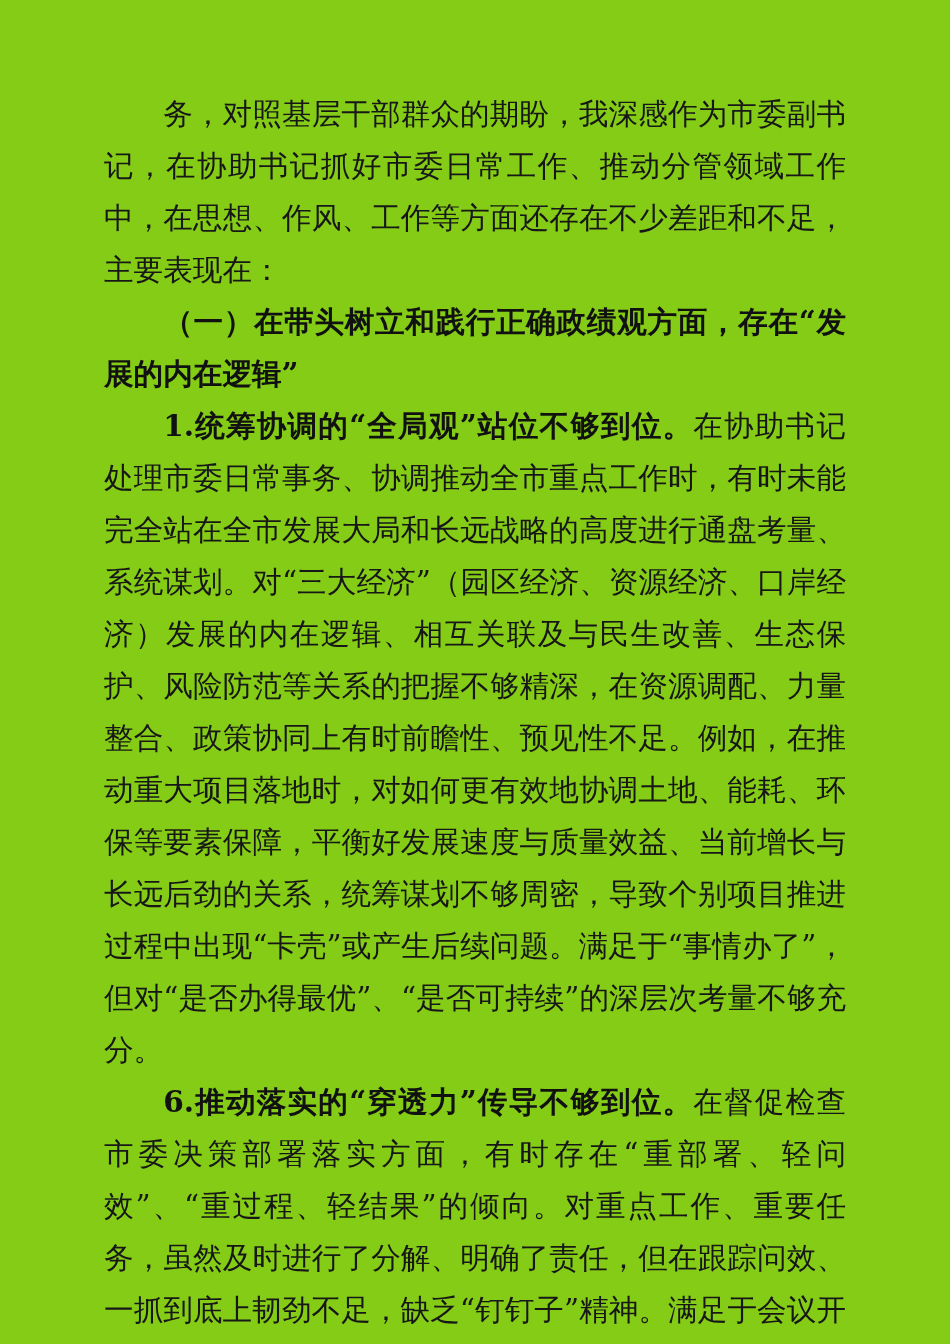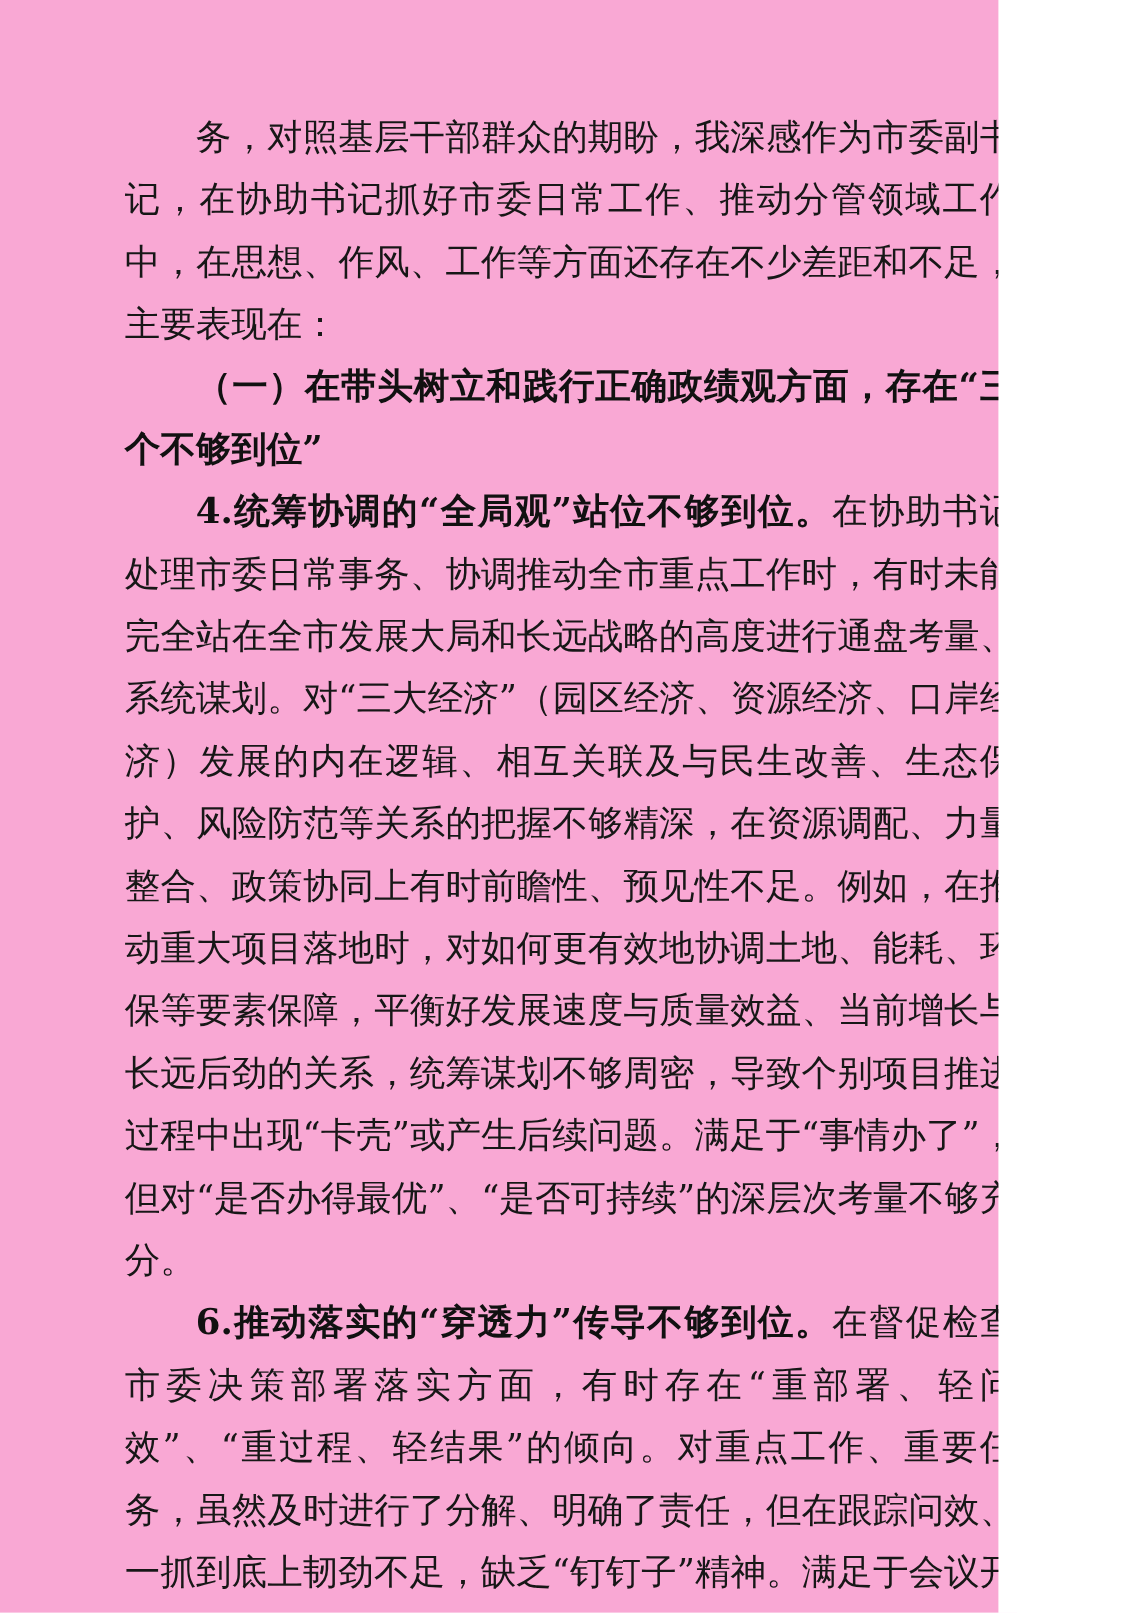--- a/index.html
+++ b/index.html
@@ -2,23 +2,23 @@
 <html><head>
 <meta charset="utf-8">
 <style>
   html, body {
     margin: 0;
     padding: 0;
     background: #ffffff;
   }
   .page {
     position: relative;
-    width: 832px;
+    width: 950px;
     height: 1344px;
-    background: #f9a8d4;
+    background: #84cc16;
     overflow: hidden;
     box-sizing: border-box;
   }
   .content {
     position: absolute;
     left: 104px;
     top: 88px;
     width: 742px;
   }
   p.para {
@@ -54,20 +54,20 @@
   }
 </style>
 </head>
 <body>
 
 <div class="page">
   <div class="content">
 
     <p class="para">务，对照基层干部群众的期盼，我深感作为市委副书记，在协助书记抓好市委日常工作、推动分管领域工作中，在思想、作风、工作等方面还存在不少差距和不足，主要表现在：</p>
 
-    <p class="heading">（一）在带头树立和践行正确政绩观方面，存在“三个不够到位”</p>
+    <p class="heading">（一）在带头树立和践行正确政绩观方面，存在“发展的内在逻辑”</p>
 
-    <p class="para"><span class="lead">4.统筹协调的“全局观”站位不够到位。</span><span>在协助书记处理市委日常事务、协调推动全市重点工作时，有时未能完全站在全市发展大局和长远战略的高度进行通盘考量、系统谋划。对“三大经济”（园区经济、资源经济、口岸经济）发展的内在逻辑、相互关联及与民生改善、生态保护、风险防范等关系的把握不够精深，在资源调配、力量整合、政策协同上有时前瞻性、预见性不足。例如，在推动重大项目落地时，对如何更有效地协调土地、能耗、环保等要素保障，平衡好发展速度与质量效益、当前增长与长远后劲的关系，统筹谋划不够周密，导致个别项目推进过程中出现“卡壳”或产生后续问题。满足于“事情办了”，但对“是否办得最优”、“是否可持续”的深层次考量不够充分。</span></p>
+    <p class="para"><span class="lead">1.统筹协调的“全局观”站位不够到位。</span><span>在协助书记处理市委日常事务、协调推动全市重点工作时，有时未能完全站在全市发展大局和长远战略的高度进行通盘考量、系统谋划。对“三大经济”（园区经济、资源经济、口岸经济）发展的内在逻辑、相互关联及与民生改善、生态保护、风险防范等关系的把握不够精深，在资源调配、力量整合、政策协同上有时前瞻性、预见性不足。例如，在推动重大项目落地时，对如何更有效地协调土地、能耗、环保等要素保障，平衡好发展速度与质量效益、当前增长与长远后劲的关系，统筹谋划不够周密，导致个别项目推进过程中出现“卡壳”或产生后续问题。满足于“事情办了”，但对“是否办得最优”、“是否可持续”的深层次考量不够充分。</span></p>
 
     <p class="para"><span class="lead">6.推动落实的“穿透力”传导不够到位。</span><span>在督促检查市委决策部署落实方面，有时存在“重部署、轻问效”、“重过程、轻结果”的倾向。对重点工作、重要任务，虽然及时进行了分解、明确了责任，但在跟踪问效、一抓到底上韧劲不足，缺乏“钉钉子”精神。满足于会议开了、文件发了、要求提了，但对落实过程中遇到</span></p>
 
   </div>
 </div>
 
 </body></html>

